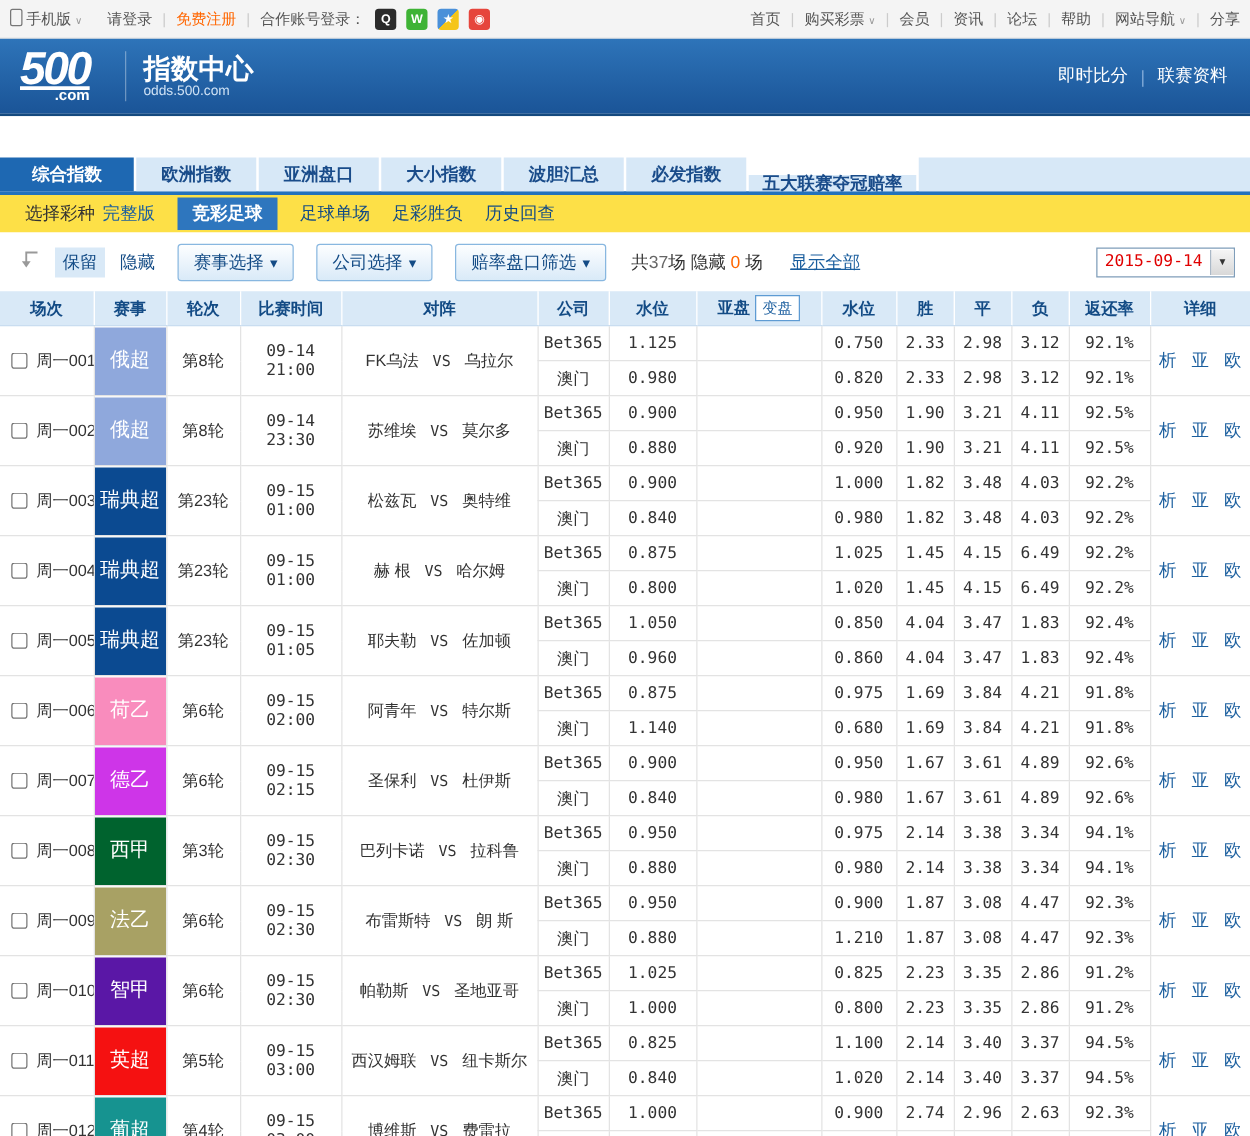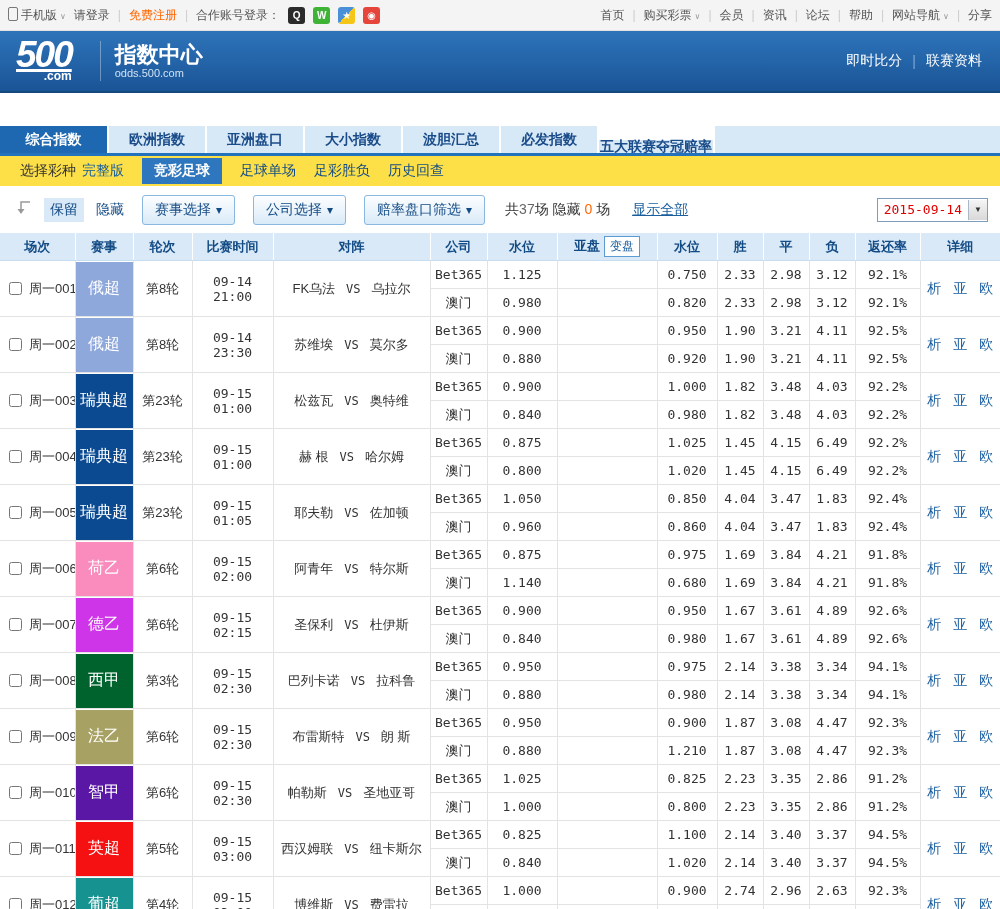--- a/index.html
+++ b/index.html
@@ -35,21 +35,21 @@
   .hdr-sep{color:#7FA9D6;}
 
   .spacer{height:33px;background:#fff;}
 
   
   .tabs{display:flex;height:27px;background:#fff;}
   .tab{background:#D7E8F7;color:#1A4C8A;font-size:14px;font-weight:bold;display:flex;
     align-items:center;justify-content:center;margin-right:2px;cursor:pointer;white-space:nowrap;}
   .tab.w96{width:96px;}
   .tab.active{background:#1E68B2;color:#fff;width:107px;}
-  .tab.wide1{width:114px;margin-top:14px;}
+  .tab.wide1{width:134px;margin-top:14px;}
   .tab.wide2{width:168px;}
   .tab-fill{flex:1;background:#D7E8F7;}
   .tabs-underline{height:3px;background:#2372BC;}
   .new-badge{background:#D42B2B;color:#fff;font-size:9px;font-style:italic;font-weight:bold;
     padding:1px 4px;border-radius:2px;margin-right:4px;position:relative;}
 
   
   .subnav{height:30px;background:#fde047;display:flex;align-items:center;gap:18px;padding:0 20px;font-size:14px;}
   .sn-label{color:#333;}
   .sn-link{color:#1A5E9E;cursor:pointer;margin-left:-12px;}
@@ -92,21 +92,21 @@
   .cell-time,.cell-company,.cell-num{font-family:"DejaVu Sans Mono",monospace;font-size:13px;}
   .vs{margin:0 11px;font-size:12px;color:#333;font-family:"DejaVu Sans Mono",monospace;}
   .cell-detail span{color:#1A5E9E;margin:0 6px;cursor:pointer;font-size:14px;}
 </style>
 </head>
 <body>
 
 <div class="utility">
   <div class="grp">
     <span class="u-link caret-sm"><span class="phone-ic"></span><span>手机版</span></span>
-    <span class="u-link" style="">请登录</span>
+    <span class="u-link" style="margin-left:12px">请登录</span>
     <span class="u-sep">|</span>
     <span class="u-link orange">免费注册</span>
     <span class="u-sep">|</span>
     <span>合作账号登录：</span>
     <span class="soc soc-qq">Q</span>
     <span class="soc soc-wx">W</span>
     <span class="soc soc-shield">★</span>
     <span class="soc soc-wb">◉</span>
   </div>
   <div class="grp">

